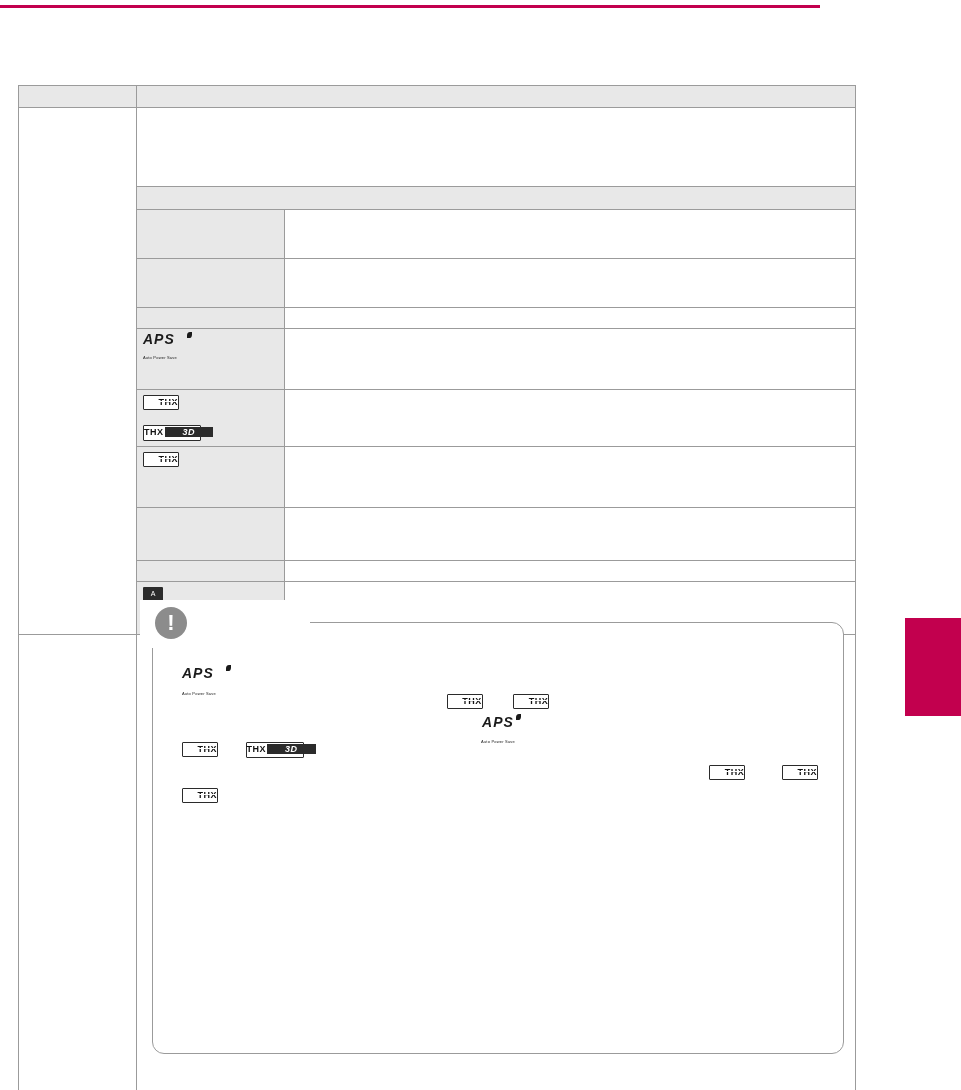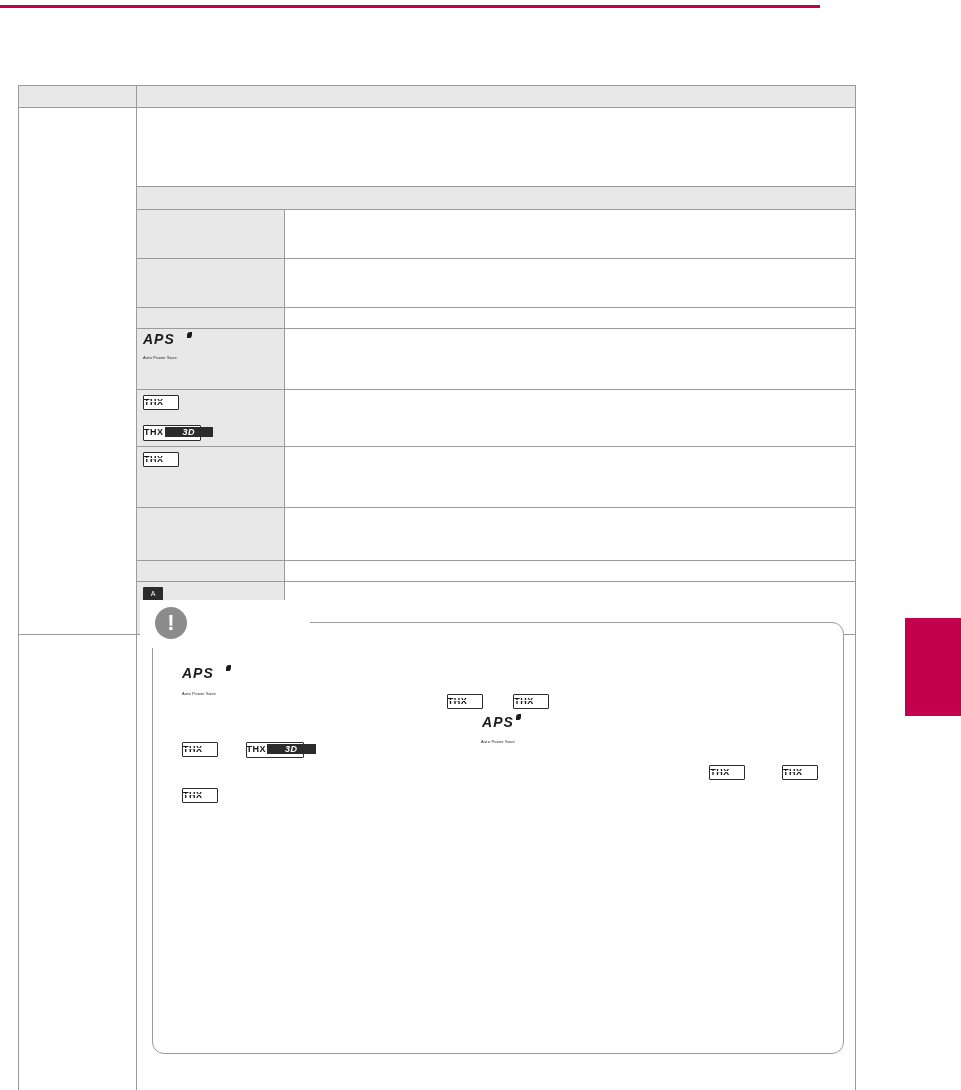--- a/index.html
+++ b/index.html
@@ -64,21 +64,21 @@
 
   .h-row td { height: 13px; padding: 2px 6px; }
 
   
   .badge {
     display: inline-block;
     vertical-align: middle;
     border: 1px solid #2b2b2b;
     background: #ffffff;
     color: #111;
-    text-align: left;
+    text-align: right;
     font-family: "Liberation Sans", sans-serif;
     font-weight: bold;
     letter-spacing: 0.5px;
   }
   .badge-thx {
     width: 34px;
     height: 13px;
     line-height: 12px;
     font-size: 9px;
     border-width: 1px;

